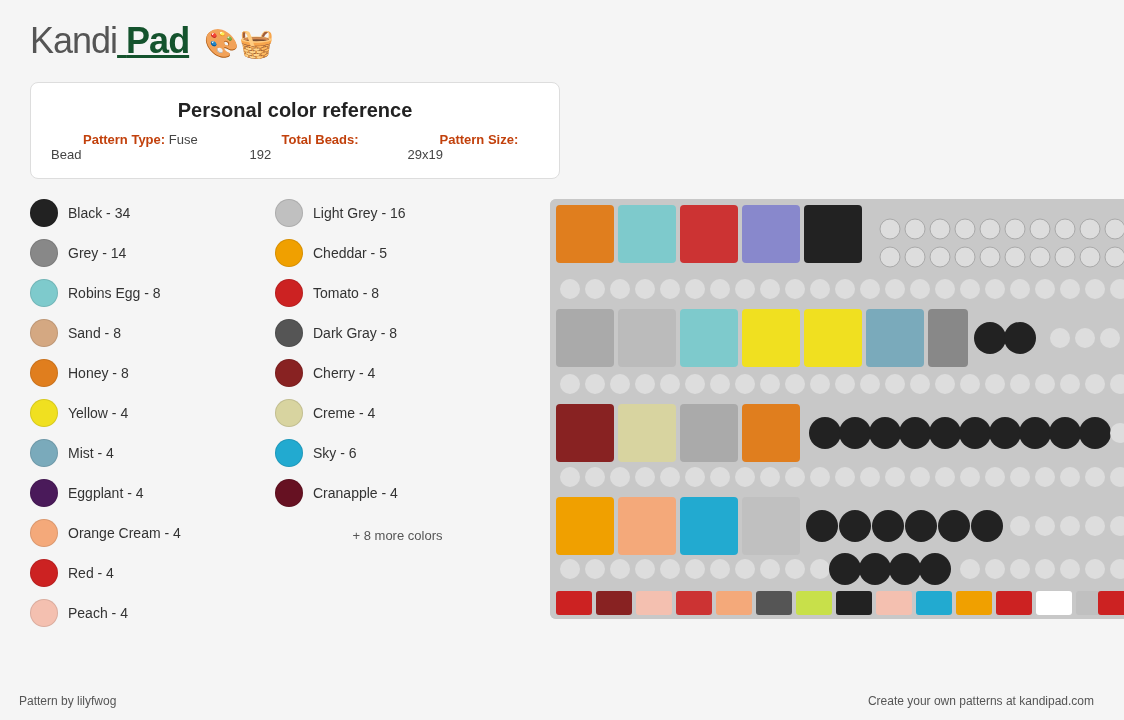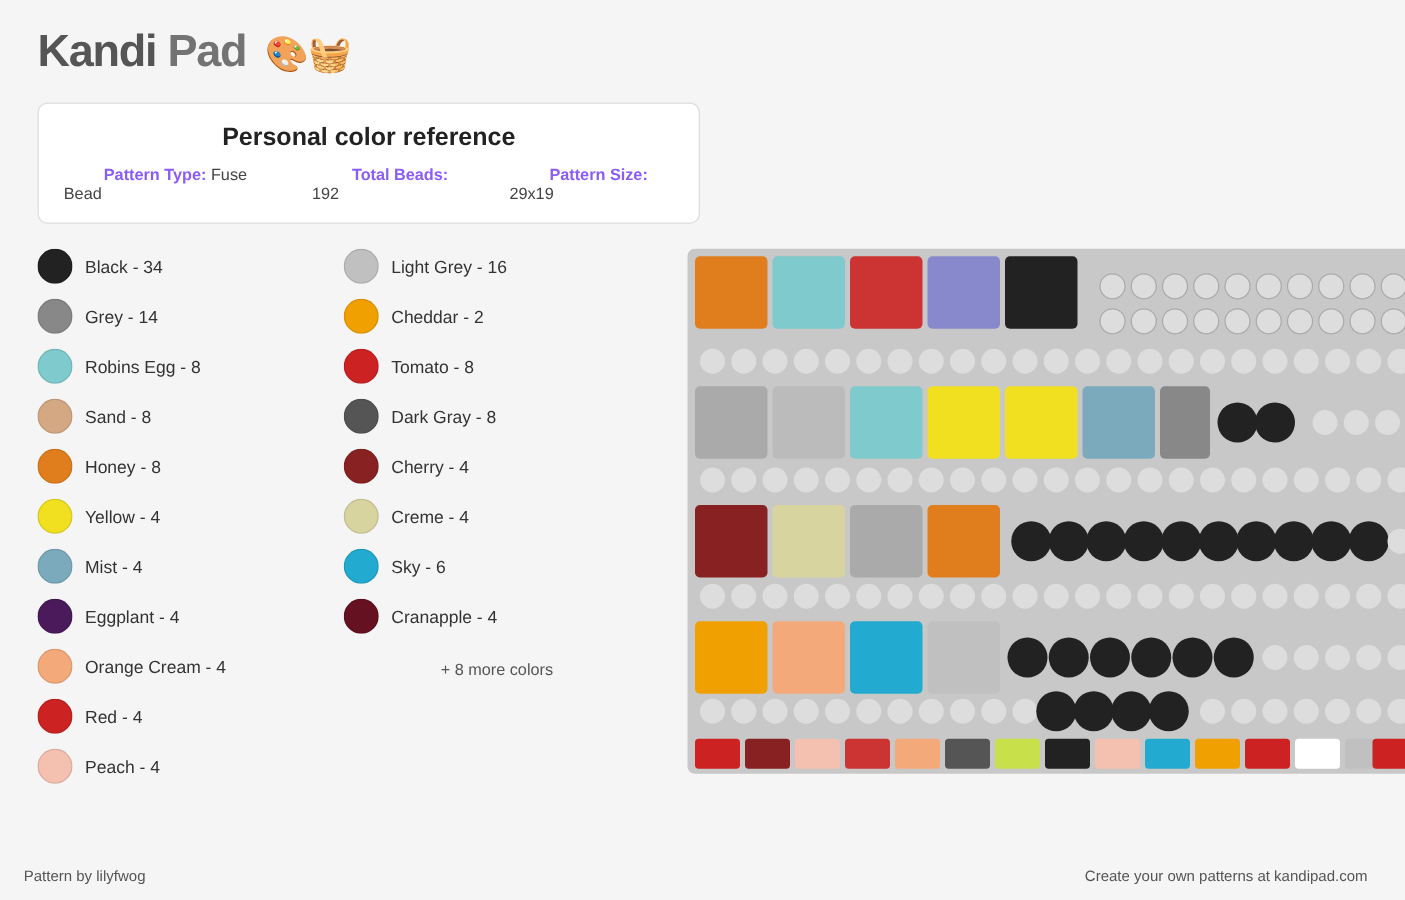--- a/index.html
+++ b/index.html
@@ -47,21 +47,21 @@
       display: flex;
       gap: 40px;
       justify-content: center;
     }
     .info-item {
       font-size: 13px;
       color: #444;
     }
     .info-item strong {
       font-weight: 800;
-      color: #8b5cf6;
+      color: #c2410c;
       padding-left: 32px;
     }
     
     .main-content {
       display: flex;
       gap: 30px;
     }
     
     .color-list {
       width: 490px;
@@ -128,21 +128,21 @@
     }
   </style>
 </head>
 <body>
 
 <div class="page">
 
   <div class="header">
     <div>
       <span class="logo-text">
-        <span style="color:#555; font-weight:700;">Kandi</span><span style="color:#737373; font-weight:900;"> <span>Pad</span></span>
+        <span style="color:#555; font-weight:400;">Kandi</span><span style="color:#14532d; font-weight:900;text-decoration:underline;"> <span>Pad</span></span>
       </span>
       <span style="font-size:28px; margin-left:6px;">🎨🧺</span>
     </div>
   </div>
 
   <div class="info-card">
     <h2>Personal color reference</h2>
     <div class="info-row">
       <div class="info-item">
         <strong>Pattern Type:</strong>
@@ -211,21 +211,21 @@
           </div>
         <div class="color-column" id="col-right">
           <div style="margin-top:0;">
           </div>
         <div class="color-item">
       <div class="color-dot" style="background:#c0c0c0;"></div>
       <span class="color-label">Light Grey - 16</span>
     </div>
             <div class="color-item">
       <div class="color-dot" style="background:#f0a000;"></div>
-      <span class="color-label">Cheddar - 2</span>
+      <span class="color-label">Cheddar - 5</span>
     </div>
             <div class="color-item">
       <div class="color-dot" style="background:#cc2222;"></div>
       <span class="color-label">Tomato - 8</span>
     </div>
             <div class="color-item">
       <div class="color-dot" style="background:#555555;"></div>
       <span class="color-label">Dark Gray - 8</span>
     </div>
             <div class="color-item">

